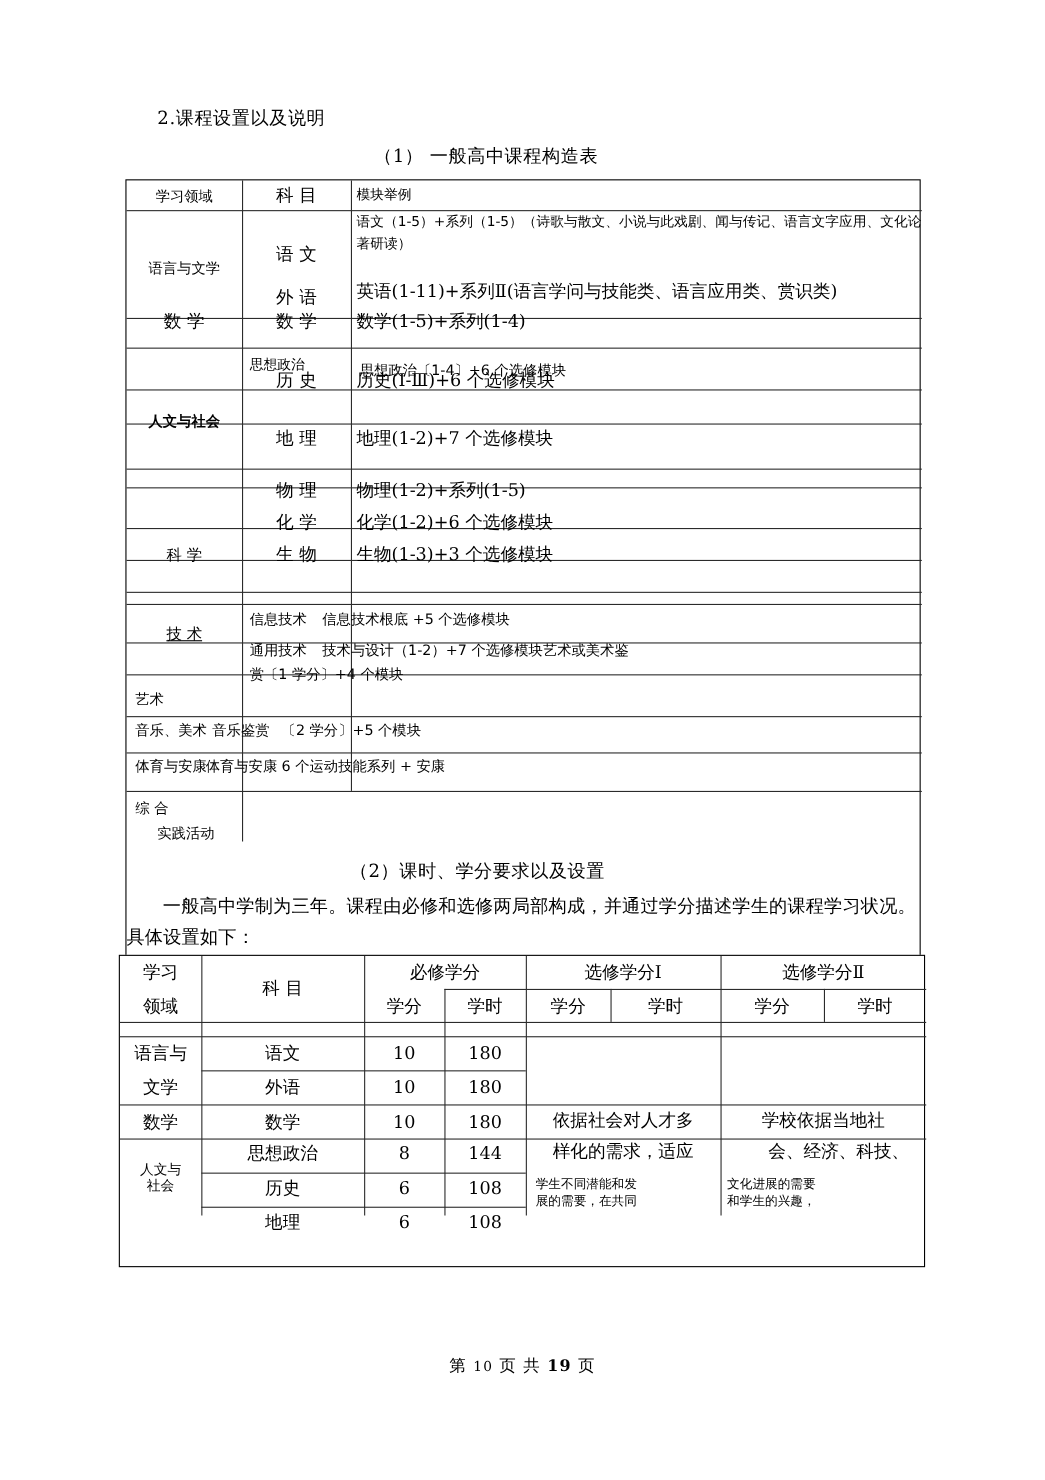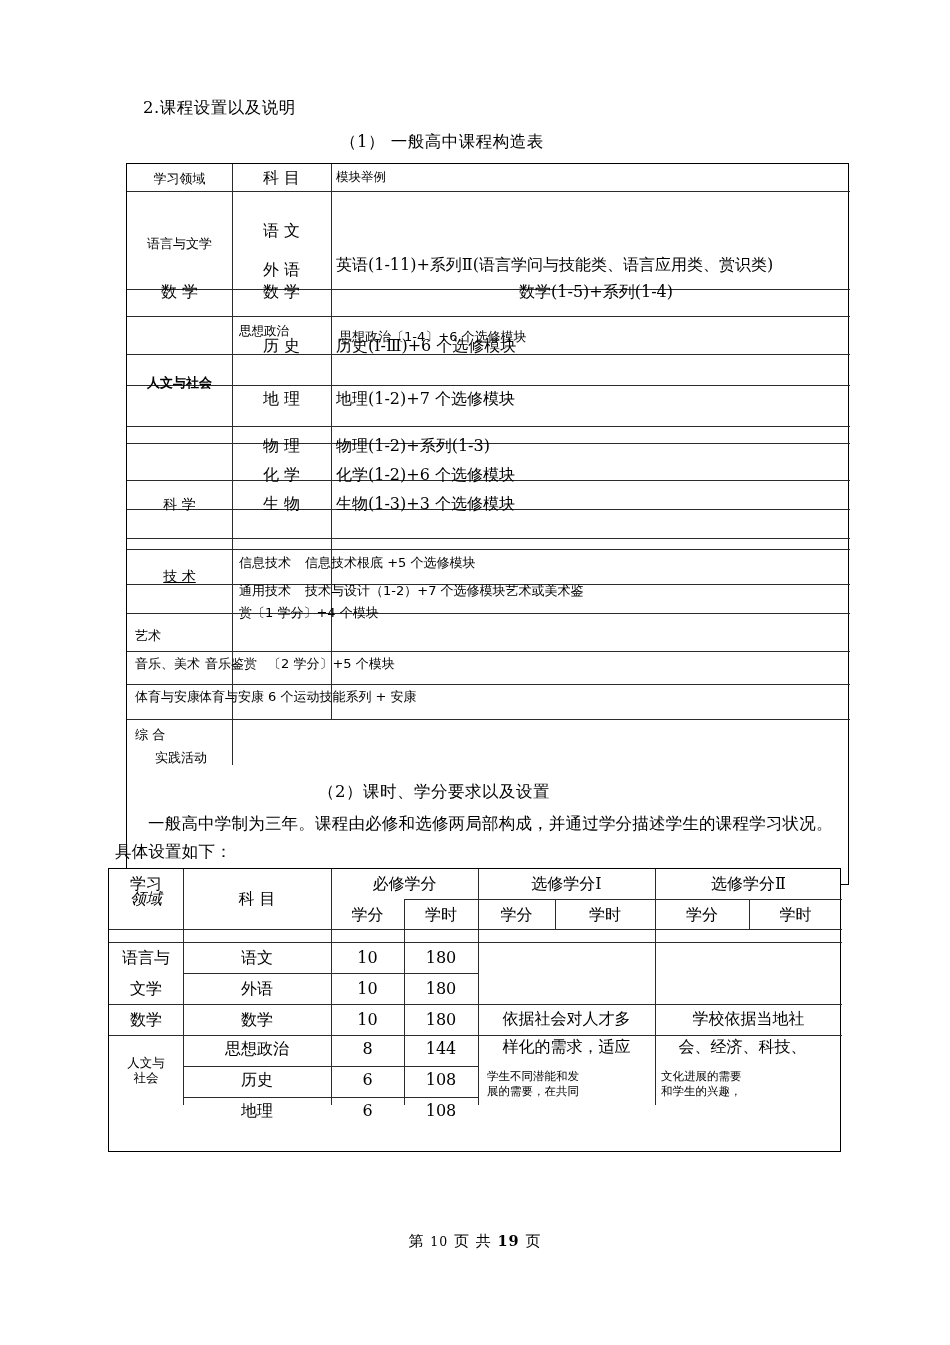--- a/index.html
+++ b/index.html
@@ -97,21 +97,21 @@
   .fnum2 { font-size: 14.5px; font-weight: bold; }
 </style>
 </head>
 <body>
 
 <div class="page">
 
   <div class="h-sec c-serif">2.课程设置以及说明</div>
   <div class="h-sub1 c-serif">（1）  一般高中课程构造表</div>
 
-  <div class="tbl" style="left:126px; top:163px; width:723px; height:722px;">
+  <div class="tbl" style="left:114px; top:163px; width:723px; height:722px;">
 
     <div class="vline" style="left:105px; top:0; height:601px;"></div>
     <div class="vline" style="left:204px; top:0; height:555px;"></div>
 
     <div class="hline" style="left:0; top:27px; width:723px;"></div>
     <div class="hline" style="left:0; top:125px; width:723px;"></div>
     <div class="hline" style="left:0; top:152px; width:723px;"></div>
     <div class="hline" style="left:0; top:190px; width:723px;"></div>
     <div class="hline" style="left:0; top:221px; width:723px;"></div>
     <div class="hline" style="left:0; top:262px; width:723px;"></div>
@@ -148,26 +148,27 @@
     <div class="cell c-serif s16 ctr" style="left:105px; top:172px; width:99px;">历      史</div>
     <div class="cell c-serif s16 ctr" style="left:105px; top:225px; width:99px;">地      理</div>
     <div class="cell c-serif s16 ctr" style="left:105px; top:272px; width:99px;">物      理</div>
     <div class="cell c-serif s16 ctr" style="left:105px; top:301px; width:99px;">化      学</div>
     <div class="cell c-serif s16 ctr" style="left:105px; top:330px; width:99px;">生      物</div>
     <div class="cell c-sans s13 lft" style="left:112px; top:390px; width:99px;">信息技术</div>
     <div class="cell c-sans s13 lft" style="left:112px; top:418px; width:99px;">通用技术</div>
     <div class="cell c-sans s13 lft" style="left:78px; top:491px; width:99px;">音乐鉴赏</div>
     <div class="cell c-sans s13 lft" style="left:72px; top:524px; width:99px;">体育与安康</div>
 
+    <div class="cell c-sans s12 lft wrapcell" style="left:209px; top:27px; width:520px;">语文（1-5）+系列（1-5）（诗歌与散文、小说与此戏剧、闻与传记、语言文字应用、文化论著研读）</div>
     <div class="cell c-serif s16 lft" style="left:209px; top:91px; width:520px;">英语(1-11)+系列Ⅱ(语言学问与技能类、语言应用类、赏识类)</div>
-    <div class="cell c-serif s16 lft" style="left:209px; top:118px; width:520px;text-align:center;">数学(1-5)+系列(1-4)</div>
+    <div class="cell c-serif s16 lft" style="left:209px; top:118px; width:520px;">数学(1-5)+系列(1-4)</div>
     <div class="cell c-sans s13 lft" style="left:212px; top:164px; width:520px;">思想政治〔1-4〕+6 个选修模块</div>
     <div class="cell c-serif s16 lft" style="left:209px; top:172px; width:520px;">历史(Ⅰ-Ⅲ)+6 个选修模块</div>
     <div class="cell c-serif s16 lft" style="left:209px; top:225px; width:520px;">地理(1-2)+7 个选修模块</div>
-    <div class="cell c-serif s16 lft" style="left:209px; top:272px; width:520px;">物理(1-2)+系列(1-3)</div>
+    <div class="cell c-serif s16 lft" style="left:209px; top:272px; width:520px;">物理(1-2)+系列(1-5)</div>
     <div class="cell c-serif s16 lft" style="left:209px; top:301px; width:520px;">化学(1-2)+6 个选修模块</div>
     <div class="cell c-serif s16 lft" style="left:209px; top:330px; width:520px;">生物(1-3)+3 个选修模块</div>
     <div class="cell c-sans s13 lft" style="left:178px; top:390px; width:520px;">信息技术根底 +5  个选修模块</div>
     <div class="cell c-sans s13 lft" style="left:178px; top:418px; width:520px;">技术与设计（1-2）+7  个选修模块艺术或美术鉴</div>
     <div class="cell c-sans s13 lft" style="left:112px; top:440px; width:520px;">赏〔1  学分〕+4  个模块</div>
     <div class="cell c-sans s13 lft" style="left:141px; top:491px; width:520px;">〔2  学分〕+5  个模块</div>
     <div class="cell c-sans s13 lft" style="left:141px; top:524px; width:520px;">6  个运动技能系列 + 安康</div>
   </div>
 
   <div class="h-sub2 c-serif">（2）课时、学分要求以及设置</div>
@@ -186,21 +187,21 @@
     <div class="hline" style="left:295px; top:30px; width:438px;"></div>
     <div class="hline" style="left:0; top:60px; width:733px;"></div>
     <div class="hline" style="left:0; top:73px; width:733px;"></div>
     <div class="hline" style="left:74px; top:104px; width:295px;"></div>
     <div class="hline" style="left:0; top:135px; width:733px;"></div>
     <div class="hline" style="left:0; top:166px; width:733px;"></div>
     <div class="hline" style="left:74px; top:197px; width:295px;"></div>
     <div class="hline" style="left:74px; top:228px; width:295px;"></div>
 
     <div class="cell c-serif s16 ctr" style="left:0; top:5px; width:74px;">学习</div>
-    <div class="cell c-serif s16 ctr" style="left:0; top:20px; width:74px;font-style:italic;">领域</div>
+    <div class="cell c-serif s16 ctr" style="left:0; top:36px; width:74px;">领域</div>
     <div class="cell c-serif s16 ctr" style="left:74px; top:20px; width:148px;">科      目</div>
     <div class="cell c-serif s16 ctr" style="left:222px; top:5px; width:147px;">必修学分</div>
     <div class="cell c-serif s16 ctr" style="left:369px; top:5px; width:177px;">选修学分Ⅰ</div>
     <div class="cell c-serif s16 ctr" style="left:546px; top:5px; width:187px;">选修学分Ⅱ</div>
 
     <div class="cell c-serif s16 ctr" style="left:222px; top:36px; width:73px;">学分</div>
     <div class="cell c-serif s16 ctr" style="left:295px; top:36px; width:74px;">学时</div>
     <div class="cell c-serif s16 ctr" style="left:369px; top:36px; width:77px;">学分</div>
     <div class="cell c-serif s16 ctr" style="left:446px; top:36px; width:100px;">学时</div>
     <div class="cell c-serif s16 ctr" style="left:546px; top:36px; width:94px;">学分</div>
@@ -235,21 +236,21 @@
     <div class="cell c-serif s16 ctr" style="left:74px; top:232px; width:148px;">地理</div>
     <div class="cell c-serif s16 ctr" style="left:222px; top:232px; width:73px;">6</div>
     <div class="cell c-serif s16 ctr" style="left:295px; top:232px; width:74px;">108</div>
 
     <div class="cell c-serif s16 ctr" style="left:369px; top:140px; width:177px;">依据社会对人才多</div>
     <div class="cell c-serif s16 ctr" style="left:369px; top:168px; width:177px;">样化的需求，适应</div>
     <div class="cell c-sans s11 lft" style="left:378px; top:200px; width:177px;">学生不同潜能和发</div>
     <div class="cell c-sans s11 lft" style="left:378px; top:215px; width:177px;">展的需要，在共同</div>
 
     <div class="cell c-serif s16 ctr" style="left:546px; top:140px; width:187px;">学校依据当地社</div>
-    <div class="cell c-serif s16 ctr" style="left:520px; top:168px; width:187px;padding-left:40px;">会、经济、科技、</div>
+    <div class="cell c-serif s16 ctr" style="left:540px; top:168px; width:187px;padding-left:40px;">会、经济、科技、</div>
     <div class="cell c-sans s11 lft" style="left:552px; top:200px; width:187px;">文化进展的需要</div>
     <div class="cell c-sans s11 lft" style="left:552px; top:215px; width:187px;">和学生的兴趣，</div>
   </div>
 
   <div class="footer c-serif">
     <span>第</span>
     <span class="fnum">10</span>
     <span>页 共</span>
     <span class="fnum2">19</span>
     <span>页</span>

